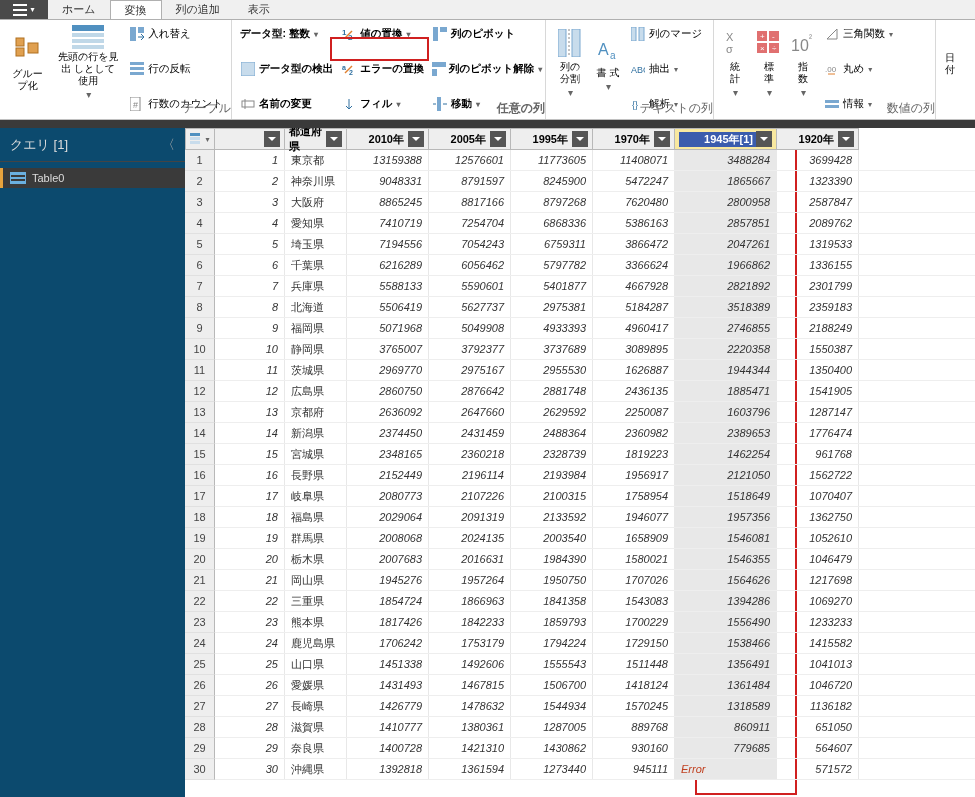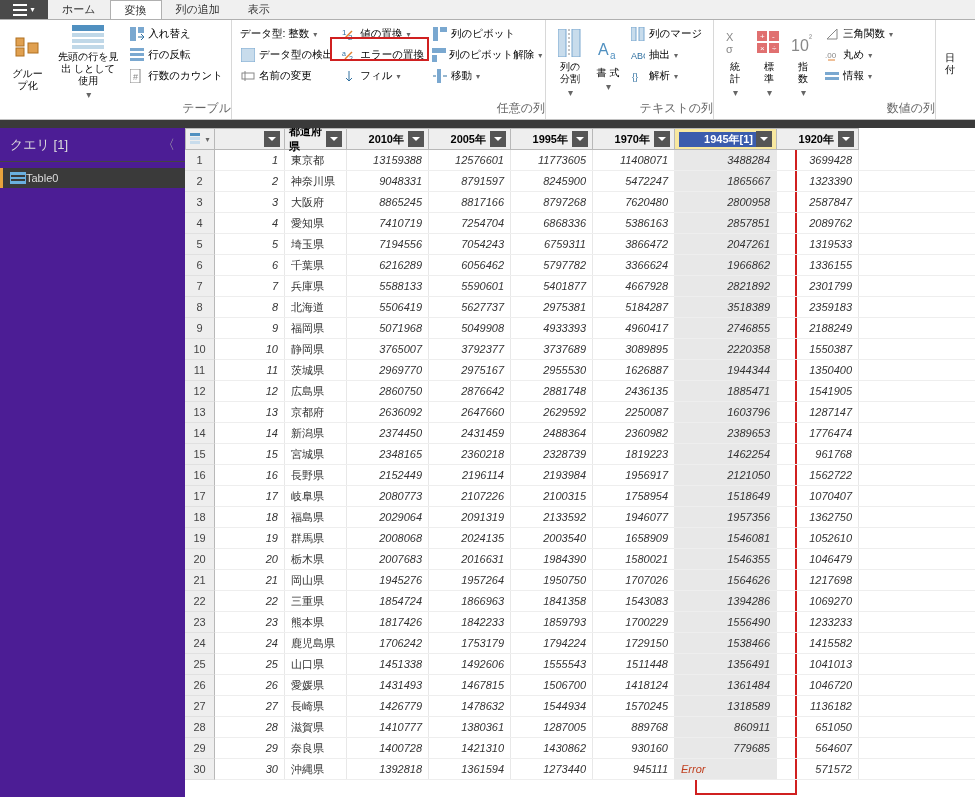--- a/index.html
+++ b/index.html
@@ -13,38 +13,38 @@
 .menu-tab.active { background: #fff; border: 1px solid #b0b0b0; border-bottom: none; }
 
 
 .ribbon { height: 100px; background: #fff; display: flex; border-bottom: 1px solid #c0c0c0; }
 .ribbon-group { border-right: 1px solid #d8d8d8; padding: 4px 6px; display: flex; flex-direction: column; position: relative; }
 .ribbon-group-label { position: absolute; bottom: 2px; left: 0; right: 0; text-align: right; color: #666; font-size: 12px; }
 .ribbon-body { flex: 1; display: flex; align-items: flex-start; gap: 4px; }
 .big-btn { display: flex; flex-direction: column; align-items: center; justify-content: center; padding: 2px 4px; width: 44px; height: 78px; cursor: pointer; }
 .big-btn .glyph { width: 32px; height: 32px; display: flex; align-items: center; justify-content: center; }
 .big-btn span { font-size: 10px; text-align: center; line-height: 12px; margin-top: 2px; }
-.small-btns { display: flex; flex-direction: column; gap: 1px; }
+.small-btns { display: flex; flex-direction: column; gap: 15px; }
 .small-btn { display: flex; align-items: center; gap: 3px; padding: 1px 2px; cursor: pointer; font-size: 10.5px; height: 20px; white-space: nowrap; }
 .small-btn .g { width: 16px; height: 16px; display: inline-flex; align-items: center; justify-content: center; }
 .red-box { position: absolute; border: 2px solid #d02020; pointer-events: none; }
 .dd { font-size: 8px; color: #666; margin-left: 1px; }
 
 
 .dark-strip { height: 8px; background: #3a3a3a; }
 
 
 .content { display: flex; height: calc(797px - 20px - 100px - 8px); }
 
 
-.query-pane { width: 185px; background: #4c1d95; color: #ddd; display: flex; flex-direction: column; }
+.query-pane { width: 185px; background: #0c4a6e; color: #ddd; display: flex; flex-direction: column; }
 .query-header { height: 34px; display: flex; align-items: center; justify-content: space-between; padding: 0 10px; font-size: 13px; border-bottom: 1px solid #444; }
 .query-header .chev { color: #aaa; cursor: pointer; }
 .query-list { padding: 6px 0; }
-.query-item { display: flex; align-items: center; padding: 4px 10px; cursor: pointer; }
+.query-item { display: flex; align-items: center; gap: 6px; padding: 4px 10px; cursor: pointer; }
 .query-item .qg { width: 16px; height: 12px; border: 1px solid #6ab0e0; background: repeating-linear-gradient(to bottom, #6ab0e0 0 2px, transparent 2px 4px); }
 .query-item.sel { background: #3a3a3a; border-left: 3px solid #e8a33d; padding-left: 7px; }
 
 
 .table-area { flex: 1; overflow: hidden; position: relative; background: #fff; }
 .corner-btn { position: absolute; left: 0; top: 0; width: 30px; height: 22px; background: #eee; border: 1px solid #b8b8b8; display: flex; align-items: center; justify-content: center; z-index: 3; cursor: pointer; }
 .thead { position: absolute; top: 0; left: 30px; right: 0; height: 22px; display: flex; z-index: 2; }
 .th { background: #eee; border-right: 1px solid #b8b8b8; border-bottom: 1px solid #b8b8b8; border-top: 1px solid #b8b8b8; display: flex; align-items: center; padding: 0 4px; font-size: 11px; position: relative; }
 .th .lbl { flex: 1; text-align: right; padding-right: 4px; font-weight: bold; }
 .th .lbl.left { text-align: left; }
@@ -152,21 +152,21 @@
                 <text x="3" y="11" font-size="9" fill="#888">#</text>
               </svg>
             </span>
             <span>行数のカウント</span>
           </div>
       </div>
     </div>
     <div class="ribbon-group-label">テーブル</div>
   </div>
 
-  <div class="ribbon-group" style="width:314px; position:relative;">
+  <div class="ribbon-group" style="width:314px; position:relative;font-weight:bold;">
     <div class="red-box" style="left:98px; top:17px; width:99px; height:24px;"></div>
     <div class="ribbon-body">
       <div class="small-btns" style="width:98px">
         <div class="small-btn">
             <span>データ型: 整数</span>
             <span class="dd">▾</span>
           </div>
         <div class="small-btn">
             <span class="g">
               <svg width="14" height="14">

